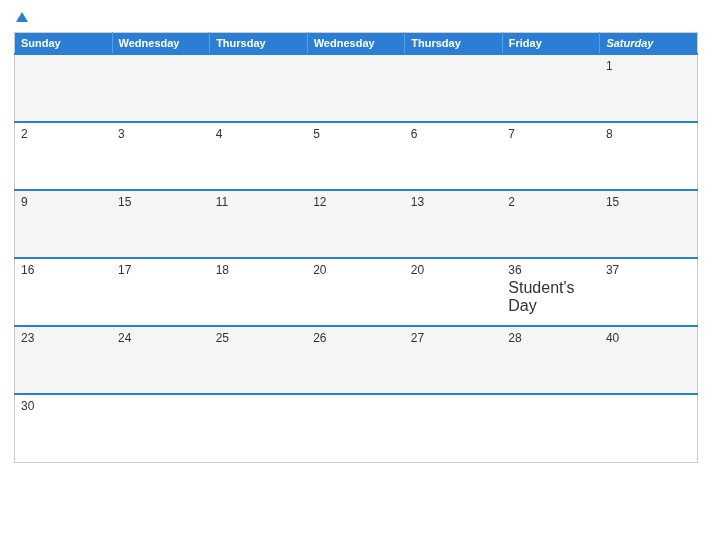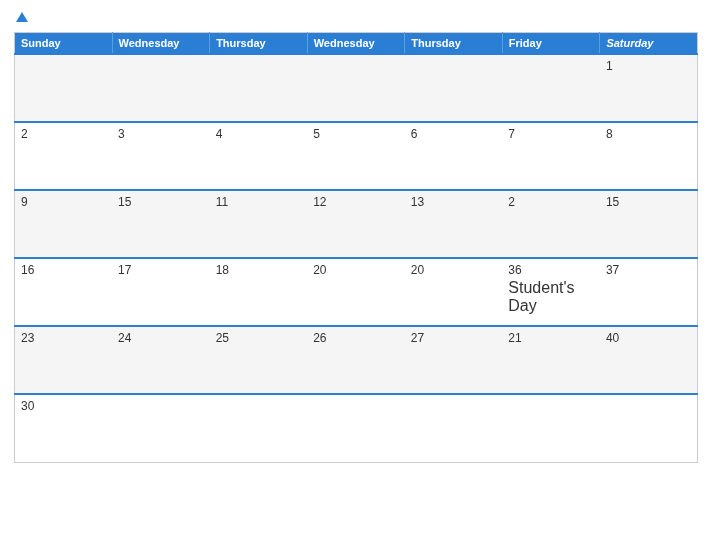--- a/index.html
+++ b/index.html
@@ -240,21 +240,21 @@
           <td>
             <span class="day-number">25</span>
           </td>
           <td>
             <span class="day-number">26</span>
           </td>
           <td>
             <span class="day-number">27</span>
           </td>
           <td>
-            <span class="day-number">21</span>
+            <span class="day-number">28</span>
           </td>
           <td>
             <span class="day-number">40</span>
           </td>
         </tr>
         <tr class="last-row">
           <td>
             <span class="day-number">30</span>
           </td>
           <td></td>

